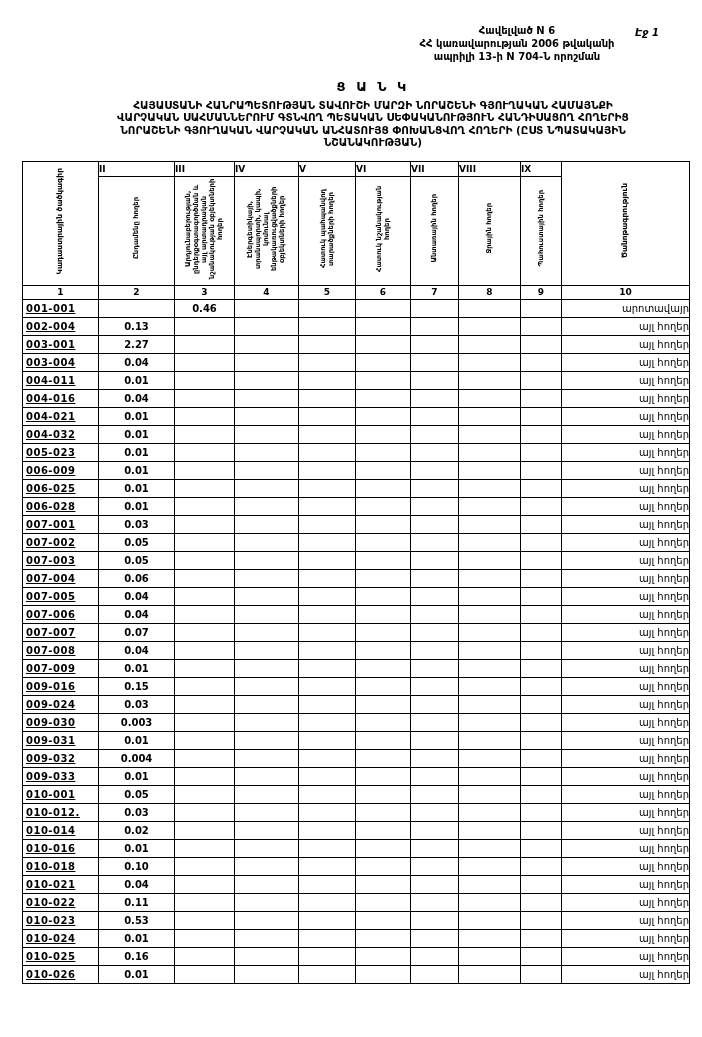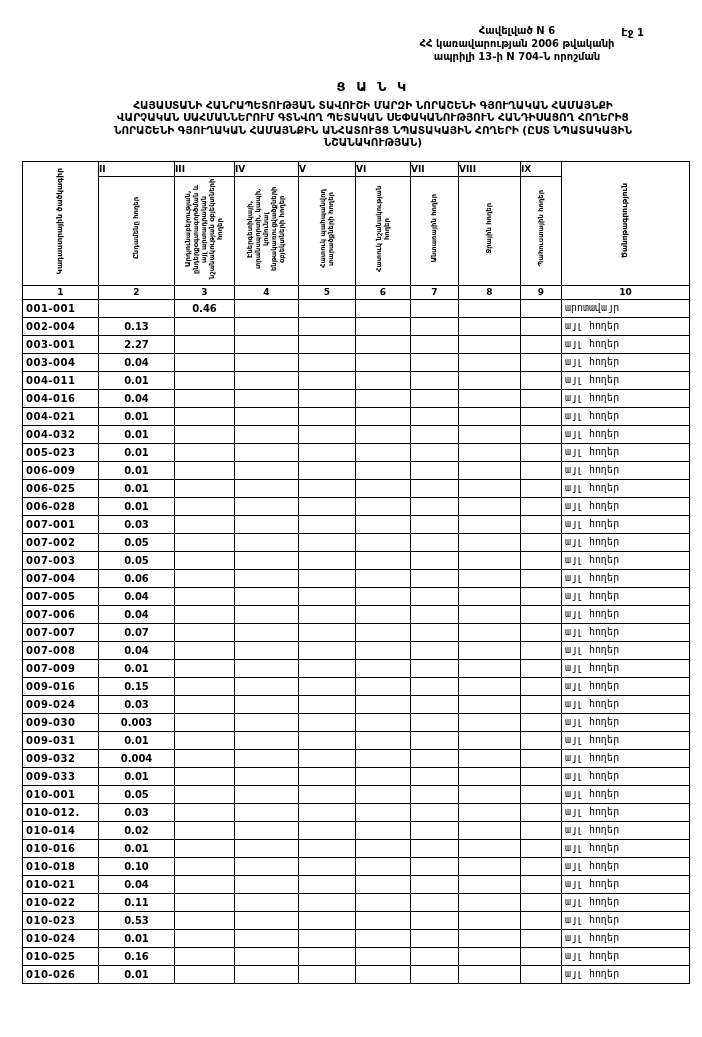--- a/index.html
+++ b/index.html
@@ -14,23 +14,24 @@
   }
   .page {
     position: relative;
     width: 702px;
     height: 1037px;
     background: #fff;
   }
   .page-num {
     position: absolute;
     top: 3px;
-    right: 58px;
+    right: 43px;
     font-size: 10px;
     font-weight: bold;
+    font-style: italic;
   }
   .appendix {
     margin: 24px 18px 0 0;
     text-align: center;
     width: 330px;
     margin-left: 352px;
     font-size: 10px;
     font-weight: bold;
     line-height: 1.3;
   }
@@ -100,51 +101,51 @@
   tbody.data td {
     height: 17px;
     line-height: 17px;
     font-size: 10px;
   }
   td.code {
     text-align: left;
     padding-left: 3px;
     font-weight: bold;
     letter-spacing: 0.5px;
+    text-decoration: underline;
   }
   td.val {
     text-align: center;
     font-weight: bold;
   }
   td.note {
-    text-align: left;
+    text-align: right;
     padding-left: 3px;
     font-size: 9.5px;
-    font-family: Liberation Mono, monospace;
   }
 </style>
 </head>
 <body>
 
 <div class="page">
 
   <div class="page-num">Էջ 1</div>
 
   <div class="appendix">
     <div>Հավելված N 6</div>
     <div>ՀՀ կառավարության 2006 թվականի</div>
     <div>ապրիլի 13-ի N 704-Ն որոշման</div>
   </div>
 
   <div class="doc-title">Ց Ա Ն Կ</div>
 
   <div class="subtitle">
     <div>ՀԱՅԱՍՏԱՆԻ ՀԱՆՐԱՊԵՏՈՒԹՅԱՆ ՏԱՎՈՒՇԻ ՄԱՐԶԻ ՆՈՐԱՇԵՆԻ ԳՅՈՒՂԱԿԱՆ ՀԱՄԱՅՆՔԻ</div>
     <div>ՎԱՐՉԱԿԱՆ ՍԱՀՄԱՆՆԵՐՈՒՄ ԳՏՆՎՈՂ ՊԵՏԱԿԱՆ ՍԵՓԱԿԱՆՈՒԹՅՈՒՆ ՀԱՆԴԻՍԱՑՈՂ ՀՈՂԵՐԻՑ</div>
-    <div>ՆՈՐԱՇԵՆԻ ԳՅՈՒՂԱԿԱՆ ՀԱՄԱՅՆՔԻՆ ԱՆՀԱՏՈՒՅՑ ՆՊԱՏԱԿԱՅԻՆ ՀՈՂԵՐԻ (ԸՍՏ ՆՊԱՏԱԿԱՅԻՆ</div>
+    <div>ՆՈՐԱՇԵՆԻ ԳՅՈՒՂԱԿԱՆ ՎԱՐՉԱԿԱՆ ԱՆՀԱՏՈՒՅՑ ՓՈԽԱՆՑՎՈՂ ՀՈՂԵՐԻ (ԸՍՏ ՆՊԱՏԱԿԱՅԻՆ</div>
     <div>ՆՇԱՆԱԿՈՒԹՅԱՆ)</div>
   </div>
 
   <table class="land-table">
     <colgroup>
       <col style="width:76px">
         <col style="width:76px">
         <col style="width:60px">
       <col style="width:64px">
         <col style="width:57px">

